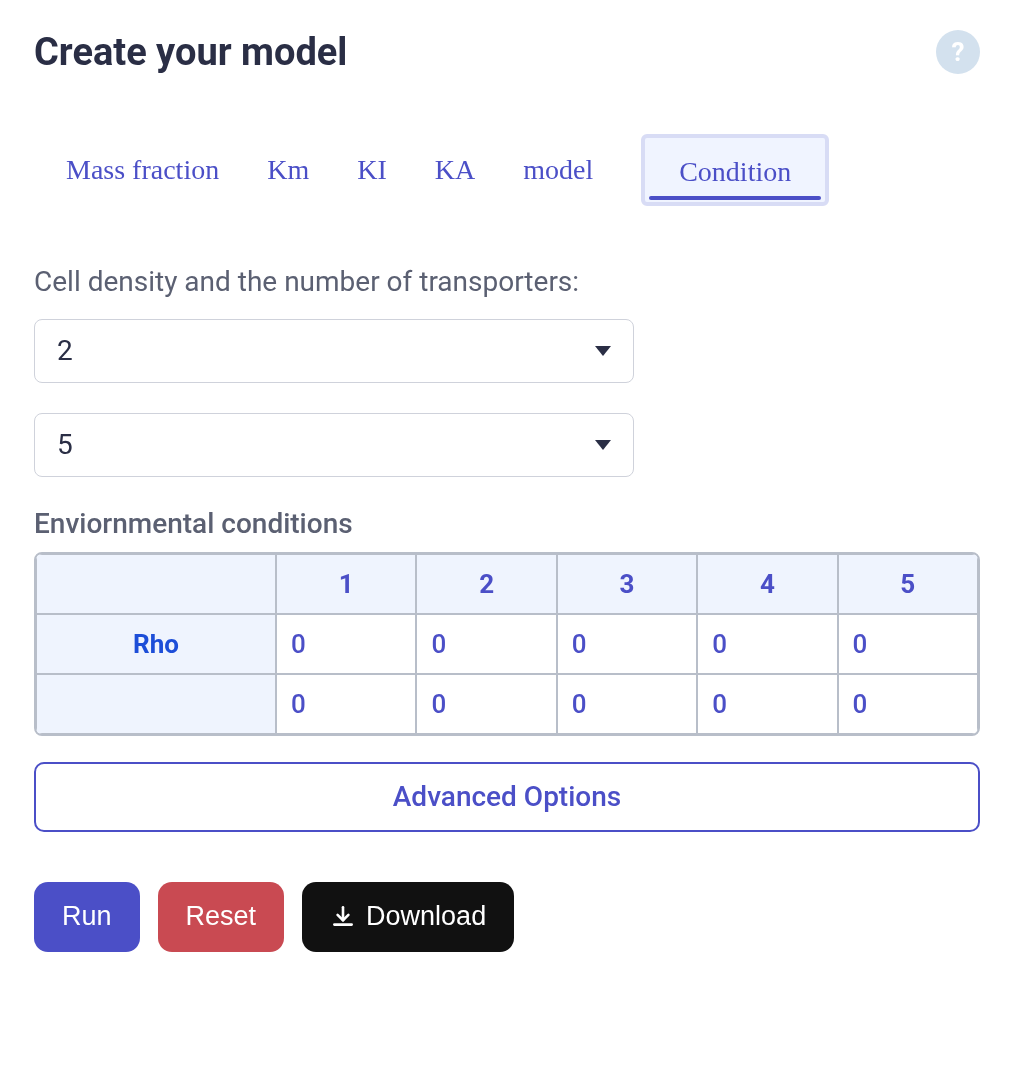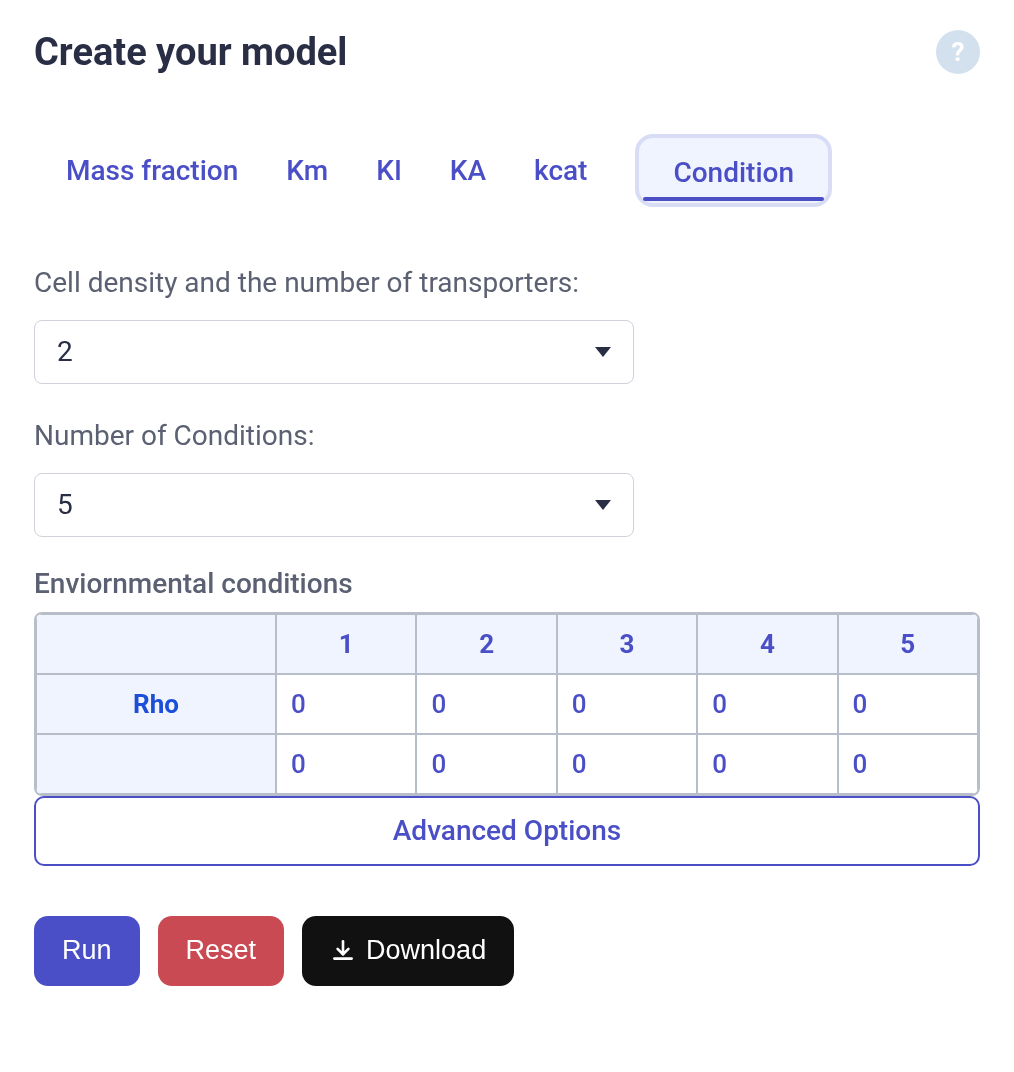--- a/index.html
+++ b/index.html
@@ -37,33 +37,34 @@
     color: #ffffff;
     font-size: 26px;
     font-weight: 700;
   }
   .tabs {
     display: flex;
     gap: 48px;
     margin-top: 60px;
     padding: 0 32px;
     align-items: center;
+    font-family: Liberation Serif, serif;
   }
   .tab {
     font-size: 28px;
     font-weight: 500;
     color: #4b4fc7;
     cursor: pointer;
     padding: 10px 0;
     white-space: nowrap;
   }
   .tab.active-wrap {
     background: #f0f4ff;
     border: 4px solid #d8dcf5;
-    border-radius: 18px;
+    border-radius: 6px;
     padding: 18px 34px 14px 34px;
     position: relative;
   }
   .tab.active-wrap::after {
     content: "";
     position: absolute;
     left: 4px;
     right: 4px;
     bottom: 2px;
     height: 4px;
@@ -139,20 +140,21 @@
     text-align: center;
     width: 240px;
   }
   table.env-table td .cell-inner {
     padding: 0 14px;
     font-size: 26px;
     color: #4b4fc7;
     font-weight: 500;
   }
   .adv-options {
+    margin-top: 26px;
     width: 100%;
     border: 2px solid #4b4fc7;
     border-radius: 10px;
     height: 70px;
     display: flex;
     align-items: center;
     justify-content: center;
     font-size: 28px;
     font-weight: 500;
     color: #4b4fc7;
@@ -194,32 +196,31 @@
 <div class="header-row">
   <h1 class="page-title">Create your model</h1>
   <div class="help-circle">?</div>
 </div>
 
 <div class="tabs">
   <div class="tab">Mass fraction</div>
   <div class="tab">Km</div>
   <div class="tab">KI</div>
   <div class="tab">KA</div>
-  <div class="tab">kcat</div>
+  <div class="tab">model</div>
   <div class="tab active-wrap">Condition</div>
 </div>
 
 <div class="section">
   <div class="field-label">Cell density and the number of transporters:</div>
   <div class="select-box">
     <span>2</span>
     <span class="caret"></span>
   </div>
 
-  <div class="field-label">Number of Conditions:</div>
   <div class="select-box">
     <span>5</span>
     <span class="caret"></span>
   </div>
 
   <div class="env-label">Enviornmental conditions</div>
 
   <table class="env-table">
     <thead>
       <tr>

